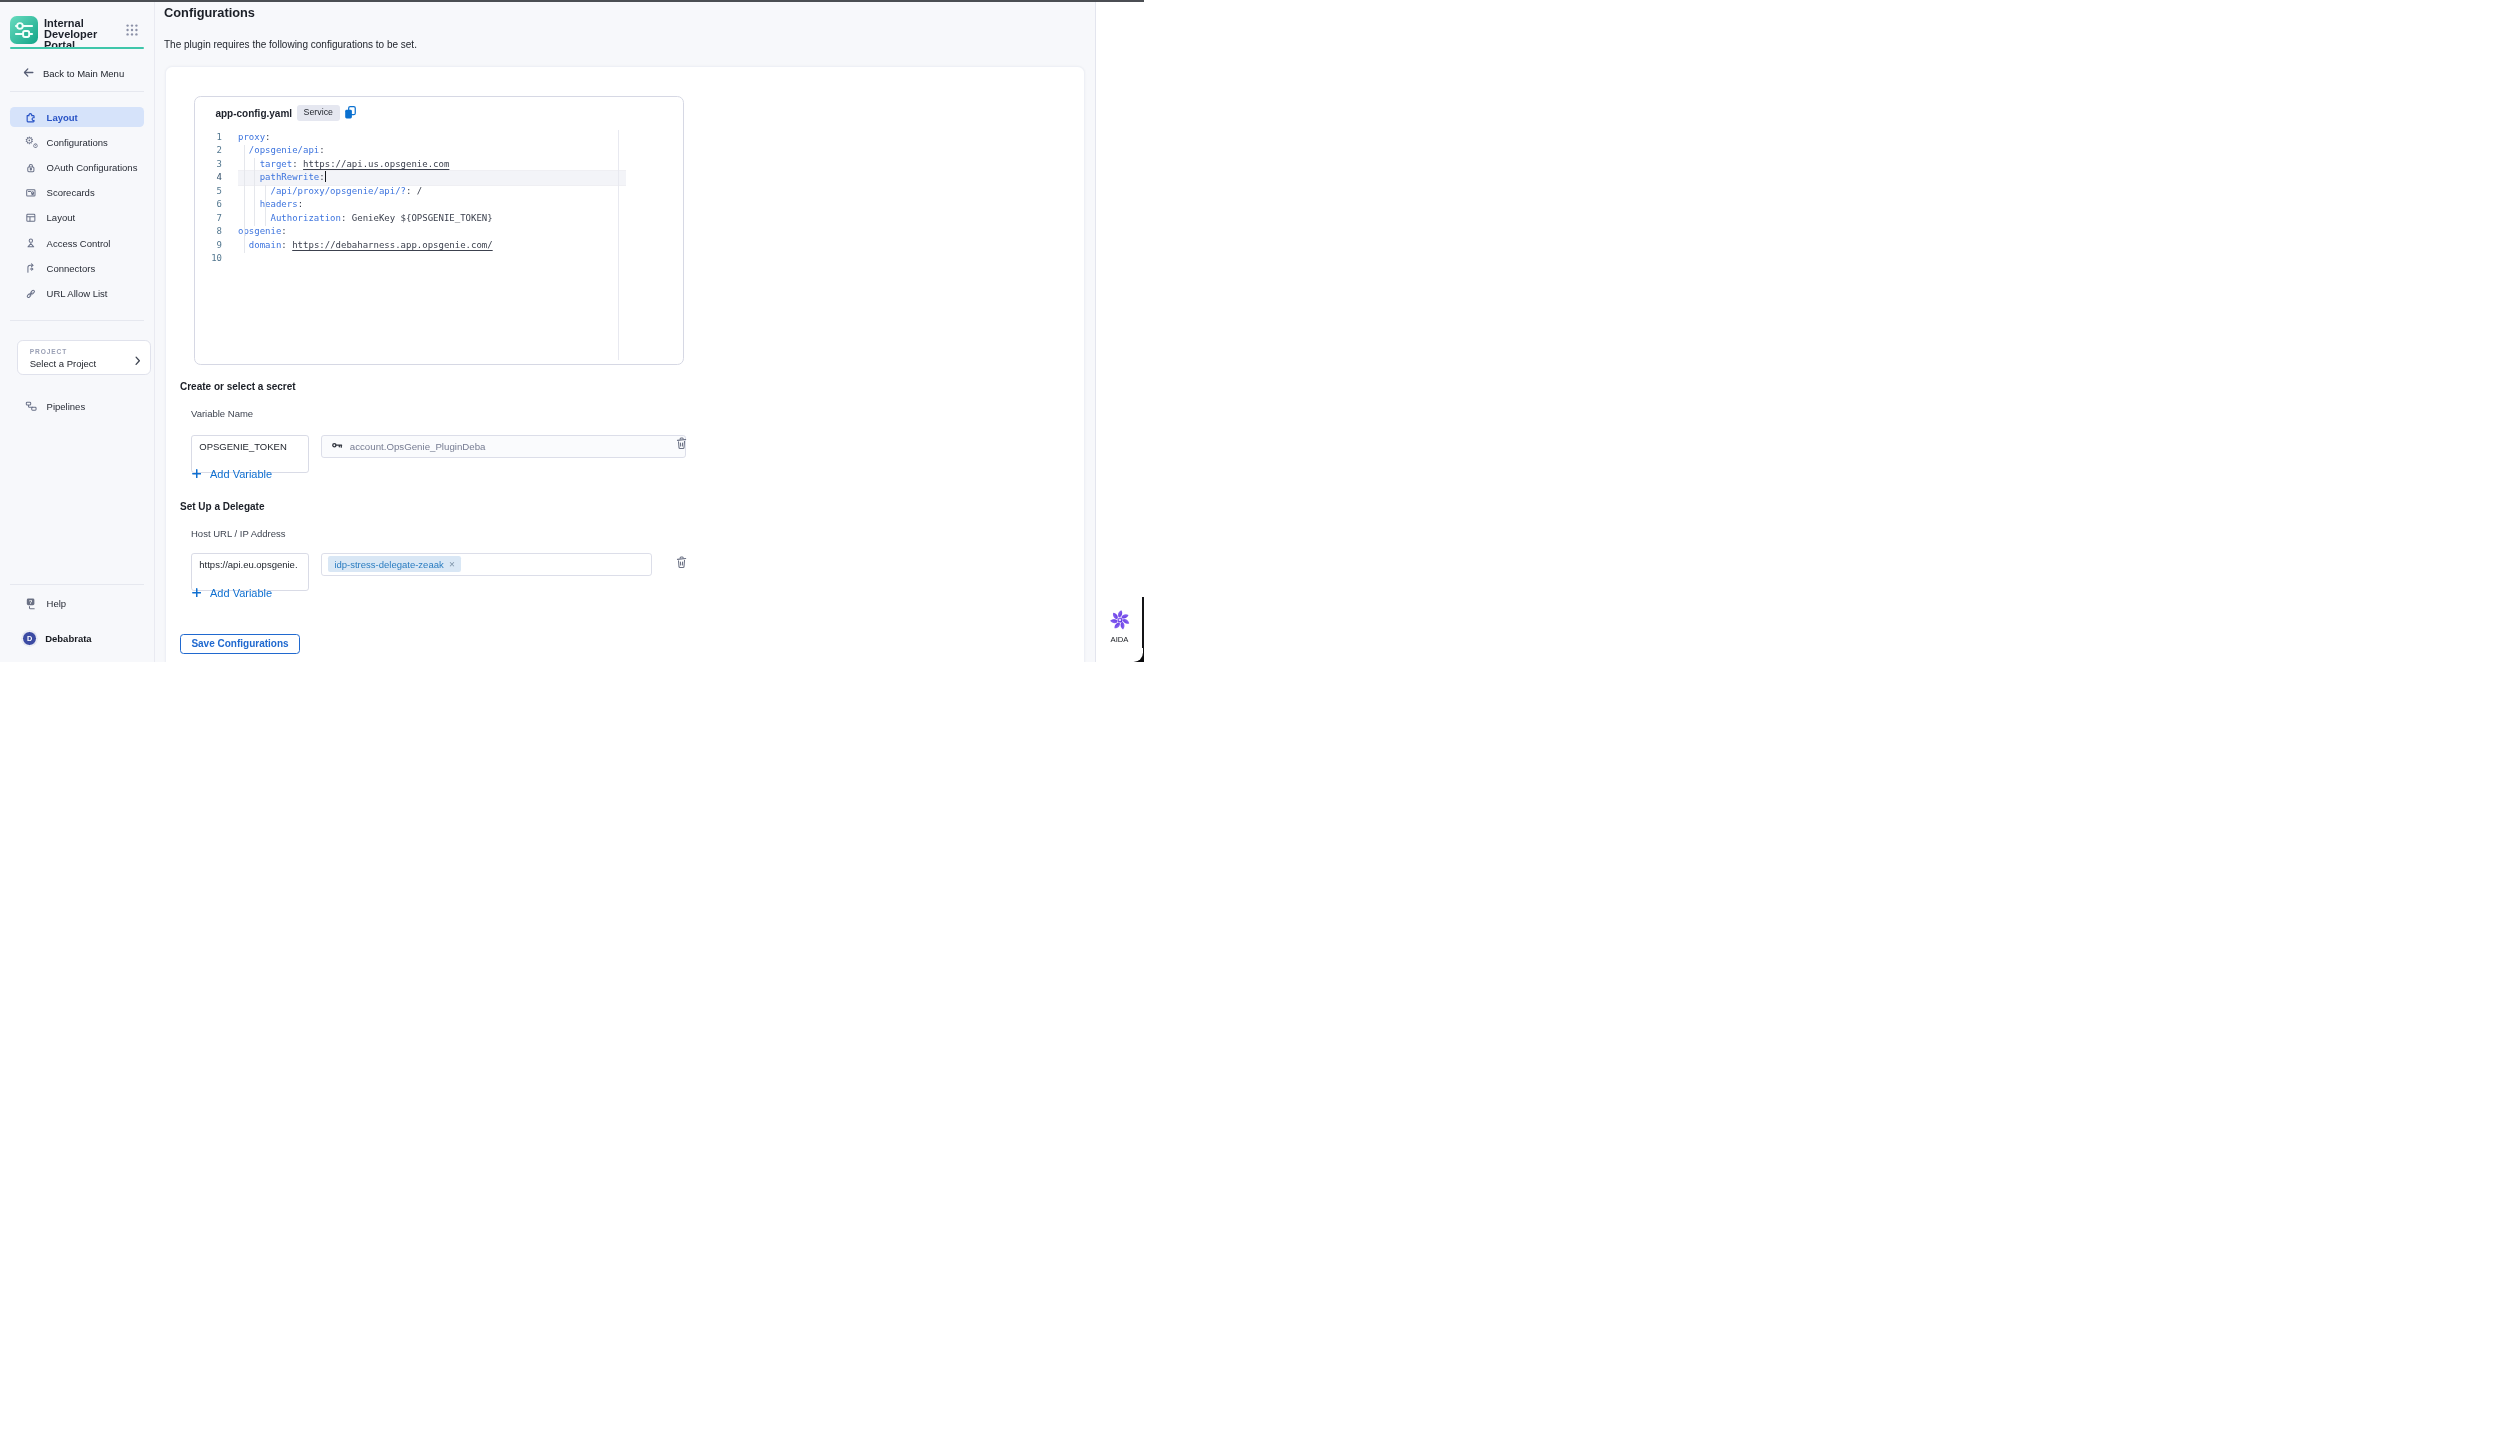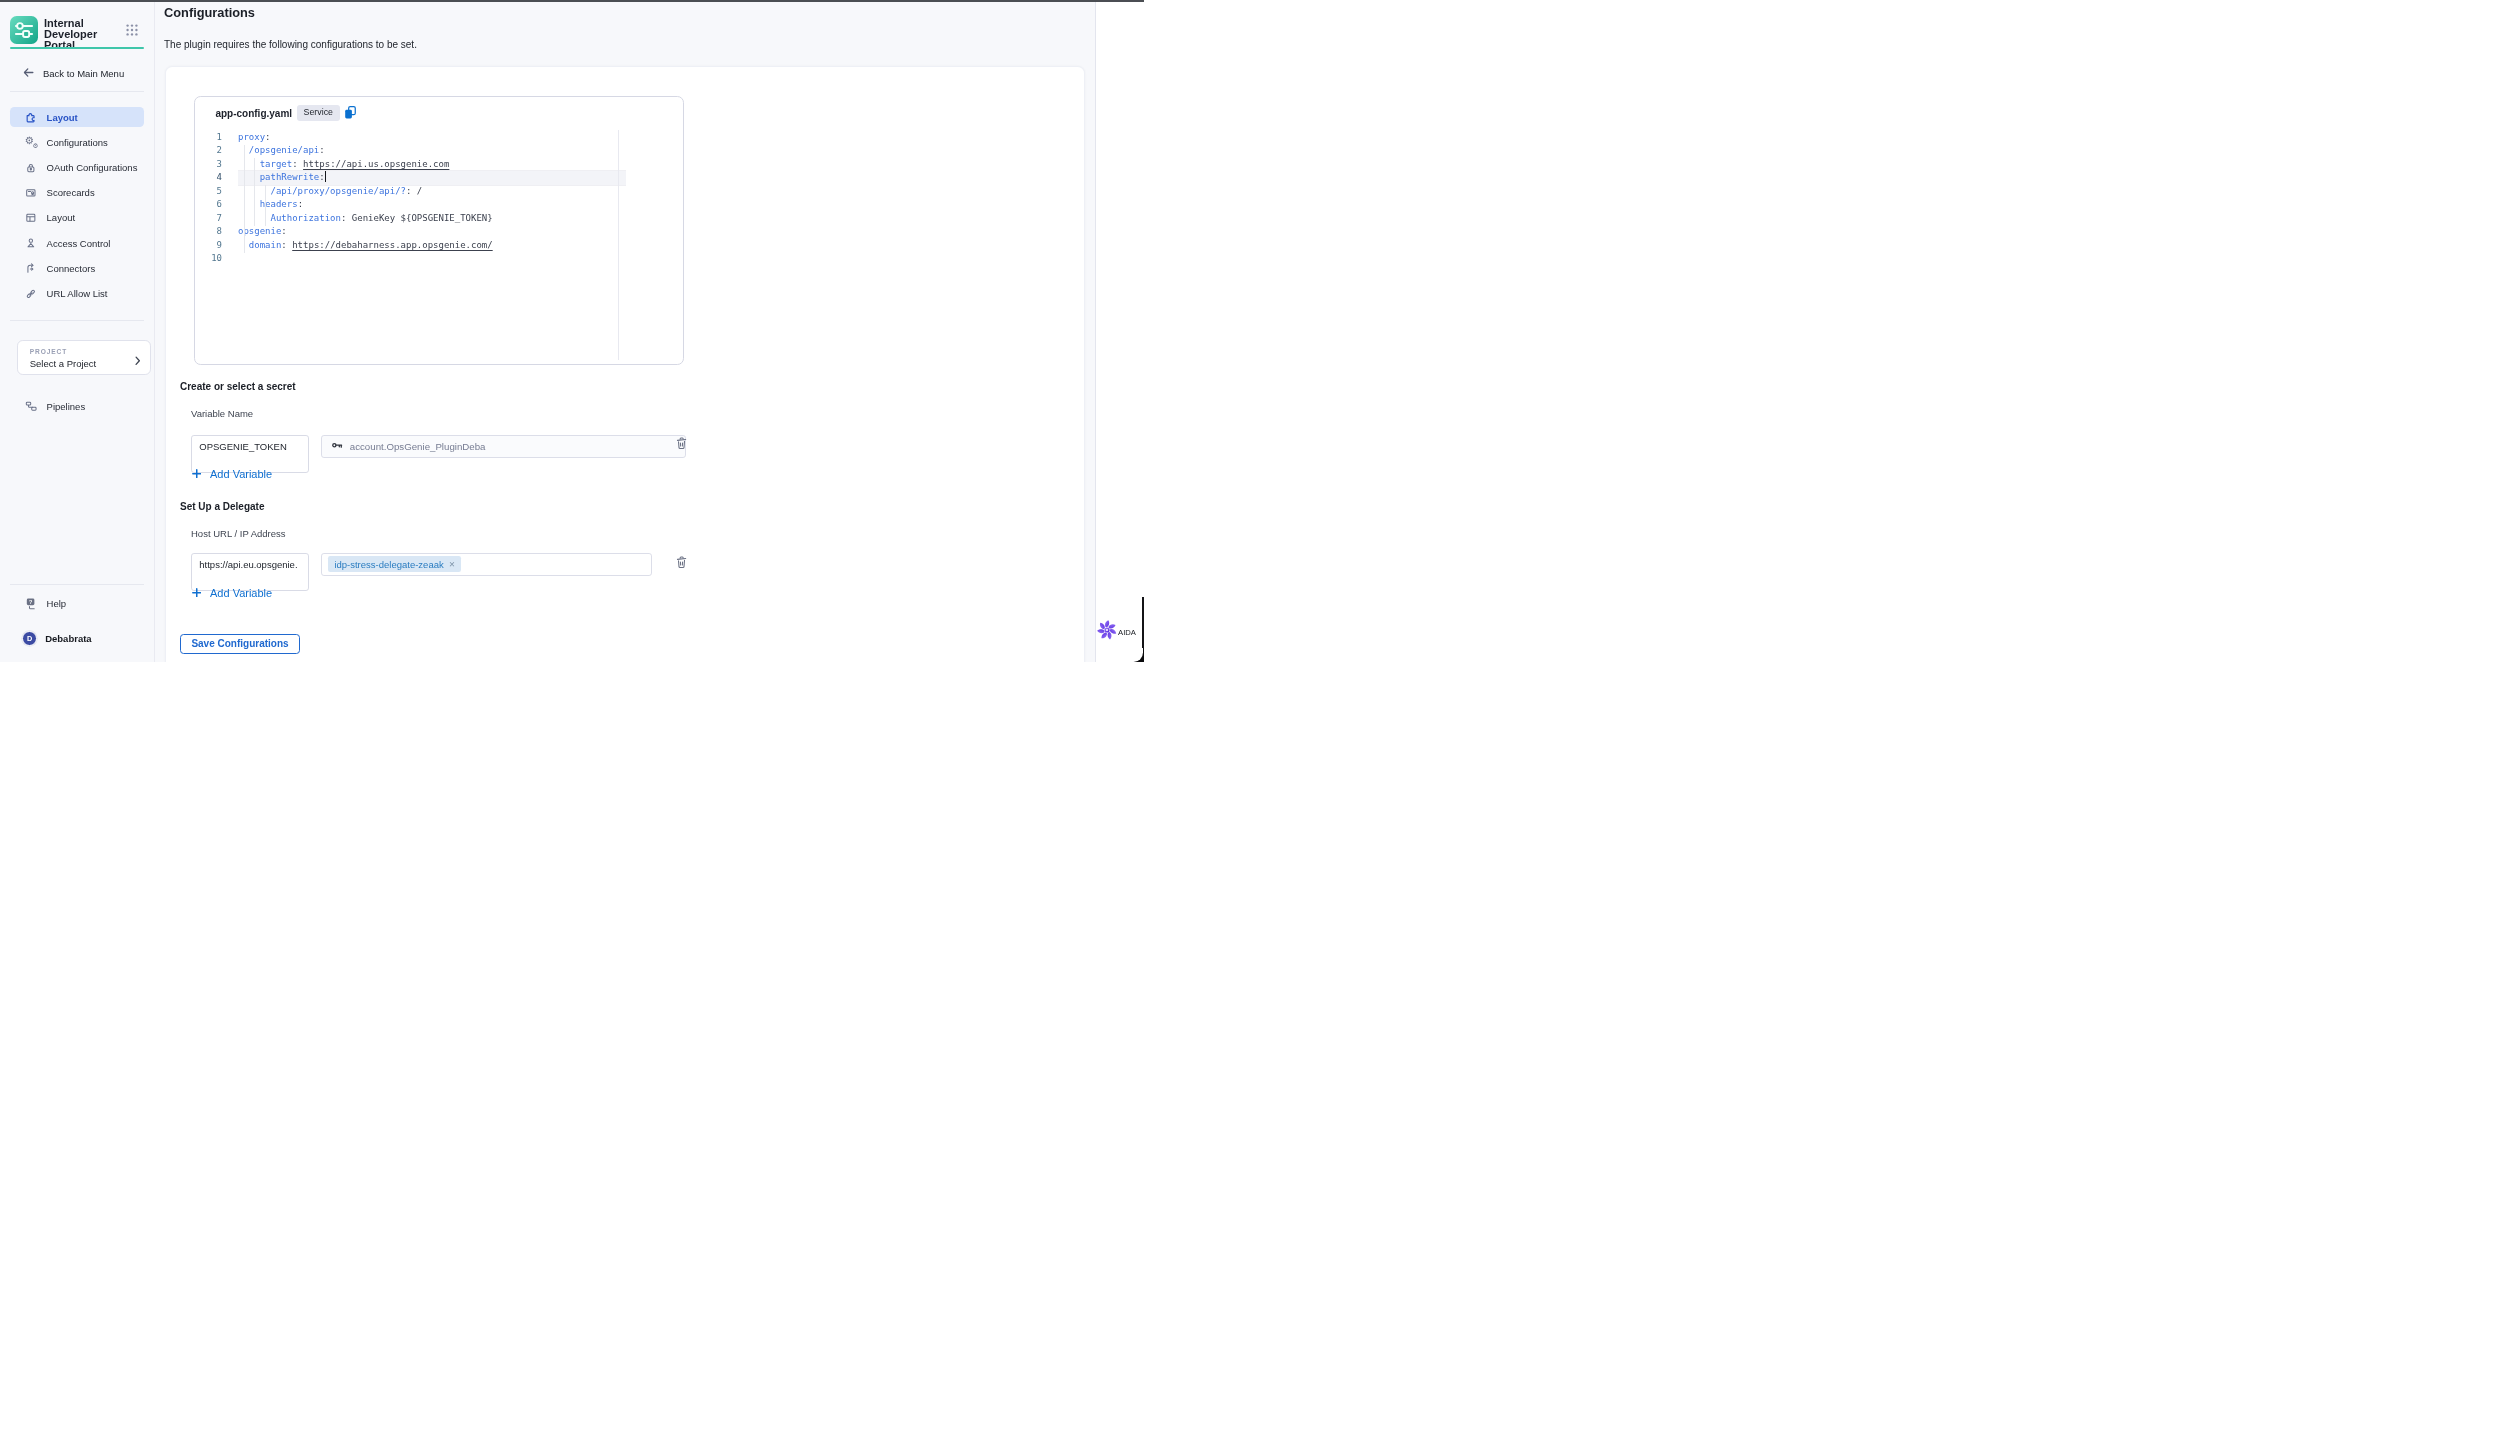--- a/index.html
+++ b/index.html
@@ -85,21 +85,21 @@
   .chip{height:16px;background:#d9e7f5;border-radius:2.2px;display:flex;align-items:center;padding:0 5.8px 0 6.6px;
         font-size:9.5px;color:#2a7cc0;}
   .chip .x{margin-left:5.1px;font-size:7.7px;color:#7e93a8;cursor:pointer;}
   .trash-btn{position:absolute;width:13px;height:14.6px;cursor:pointer;color:#6b7184;}
   .add-var{position:absolute;display:flex;gap:9px;font-size:11px;color:#0f6fd0;cursor:pointer;}
   .save-btn{position:absolute;left:14px;top:567px;width:120px;height:20.4px;background:#fff;border:1.1px solid #2069cf;
             border-radius:3.6px;color:#2069cf;font-size:10px;font-weight:bold;text-align:center;line-height:18px;cursor:pointer;}
   
   .rail-divider{position:absolute;left:1095px;top:0;width:0.7px;height:662px;background:#e3e5ee;z-index:10;}
   .rail{position:absolute;left:1096px;top:0;width:49px;height:662px;background:#fff;z-index:10;}
-  .aida{position:absolute;left:1096px;top:609px;width:47px;height:44px;z-index:20;display:flex;flex-direction:row;
+  .aida{position:absolute;left:1096px;top:609px;width:47px;height:44px;z-index:20;display:flex;flex-direction:column;
         align-items:center;cursor:pointer;}
   .aida-label{font-size:7.7px;color:#16191f;margin-top:2.2px;}
 </style>
 </head>
 <body>
 
 <div id="app">
 
   <aside class="sidebar">
     <div class="brand-logo">

